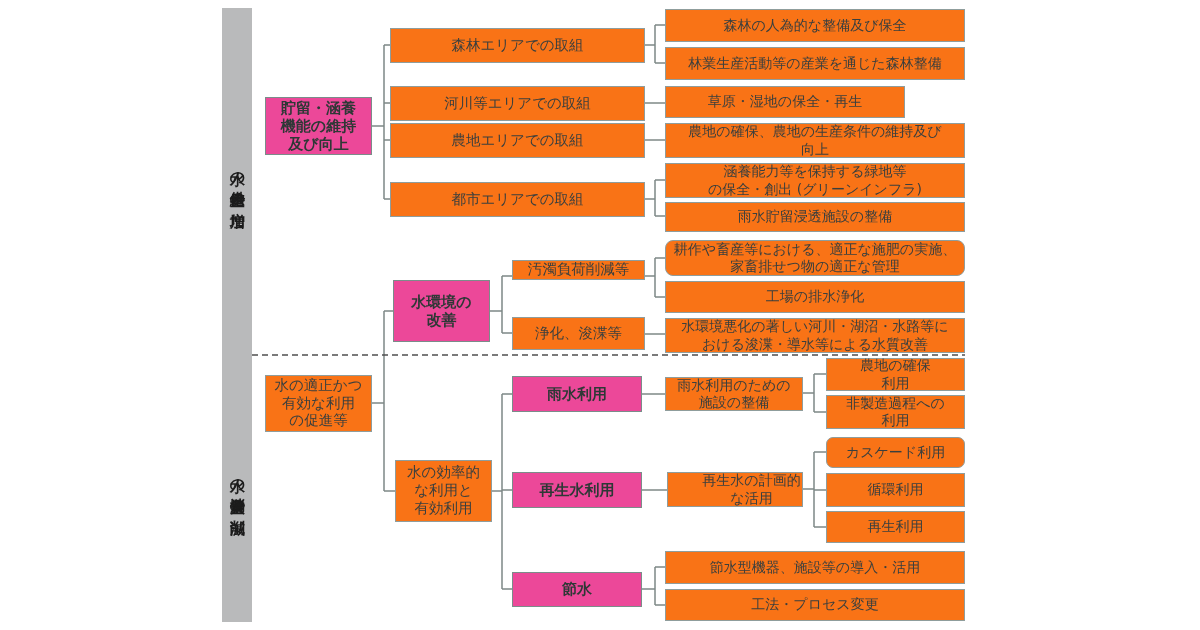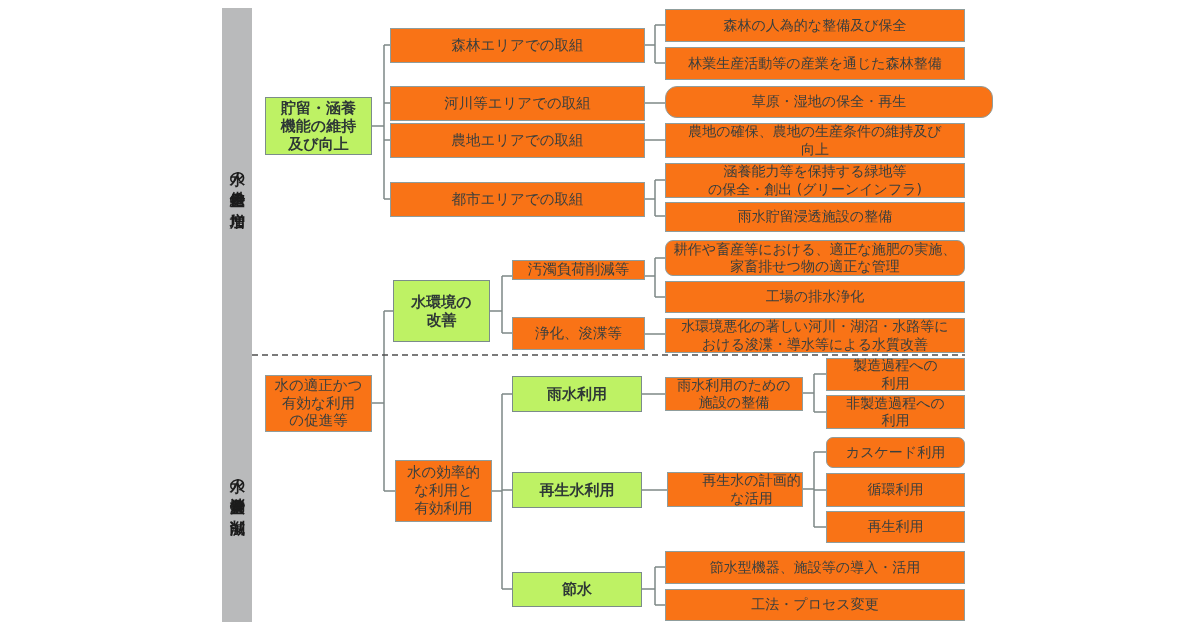--- a/index.html
+++ b/index.html
@@ -8,21 +8,21 @@
     font-family:"DejaVu Sans","Liberation Sans",sans-serif;
   }
   #wires{position:absolute;left:0;top:0;width:1200px;height:630px;}
   .box{
     position:absolute;box-sizing:border-box;
     display:flex;align-items:center;justify-content:center;
     text-align:center;white-space:pre-line;line-height:1.22;
     color:#3a3f3e;
   }
   .light{background:#f97316;border:1px solid #8f9d9c;font-size:14.5px;}
-  .teal{background:#bef264;border:1px solid #7b8c8a;font-weight:bold;font-size:15px;color:#2e3836;}
+  .teal{background:#ec4899;border:1px solid #7b8c8a;font-weight:bold;font-size:15px;color:#2e3836;}
   .leaf{font-size:14px;}
   .vbar{
     position:absolute;left:222px;width:30px;background:#b9babb;
   }
   .vlabel{
     position:absolute;left:0;width:30px;
     display:flex;align-items:center;justify-content:center;
     writing-mode:vertical-rl;text-orientation:upright;
     font-weight:bold;font-size:15px;color:#1c1c1c;letter-spacing:1px;
   }
@@ -66,21 +66,21 @@
 機能の維持
 及び向上</div>
 
   <div class="box light" style="left:390px;top:28px;width:255px;height:35px;">森林エリアでの取組</div>
   <div class="box light" style="left:390px;top:86px;width:255px;height:35px;">河川等エリアでの取組</div>
   <div class="box light" style="left:390px;top:123px;width:255px;height:35px;">農地エリアでの取組</div>
   <div class="box light" style="left:390px;top:182px;width:255px;height:35px;">都市エリアでの取組</div>
 
   <div class="box light leaf" style="left:665px;top:9px;width:300px;height:33px;">森林の人為的な整備及び保全</div>
   <div class="box light leaf" style="left:665px;top:47px;width:300px;height:33px;">林業生産活動等の産業を通じた森林整備</div>
-  <div class="box light leaf" style="left:665px;top:86px;width:328px;height:32px;border-radius:12px;">草原・湿地の保全・再生</div>
+  <div class="box light leaf" style="left:665px;top:86px;width:240px;height:32px;">草原・湿地の保全・再生</div>
   <div class="box light leaf" style="left:665px;top:123px;width:300px;height:35px;">農地の確保、農地の生産条件の維持及び
 向上</div>
   <div class="box light leaf" style="left:665px;top:163px;width:300px;height:35px;">涵養能力等を保持する緑地等
 の保全・創出 (グリーンインフラ)</div>
   <div class="box light leaf" style="left:665px;top:202px;width:300px;height:30px;">雨水貯留浸透施設の整備</div>
 
   <div class="box teal" style="left:393px;top:280px;width:97px;height:62px;">水環境の
 改善</div>
   <div class="box light" style="left:512px;top:260px;width:133px;height:20px;">汚濁負荷削減等</div>
   <div class="box light" style="left:512px;top:317px;width:133px;height:33px;">浄化、浚渫等</div>
@@ -94,21 +94,21 @@
   <div class="box light" style="left:265px;top:375px;width:107px;height:57px;">水の適正かつ
 有効な利用
 の促進等</div>
   <div class="box light" style="left:395px;top:460px;width:97px;height:62px;">水の効率的
 な利用と
 有効利用</div>
 
   <div class="box teal" style="left:512px;top:376px;width:130px;height:36px;">雨水利用</div>
   <div class="box light leaf" style="left:665px;top:377px;width:138px;height:34px;">雨水利用のための
 施設の整備</div>
-  <div class="box light leaf" style="left:826px;top:358px;width:139px;height:33px;">製造過程への
+  <div class="box light leaf" style="left:826px;top:358px;width:139px;height:33px;">農地の確保
 利用</div>
   <div class="box light leaf" style="left:826px;top:395px;width:139px;height:34px;">非製造過程への
 利用</div>
 
   <div class="box teal" style="left:512px;top:472px;width:130px;height:36px;">再生水利用</div>
   <div class="box light leaf" style="left:667px;top:472px;width:136px;height:35px;padding-left:33px;">再生水の計画的
 な活用</div>
   <div class="box light leaf" style="left:826px;top:437px;width:139px;height:31px;border-radius:7px;">カスケード利用</div>
   <div class="box light leaf" style="left:826px;top:473px;width:139px;height:34px;">循環利用</div>
   <div class="box light leaf" style="left:826px;top:511px;width:139px;height:32px;">再生利用</div>

